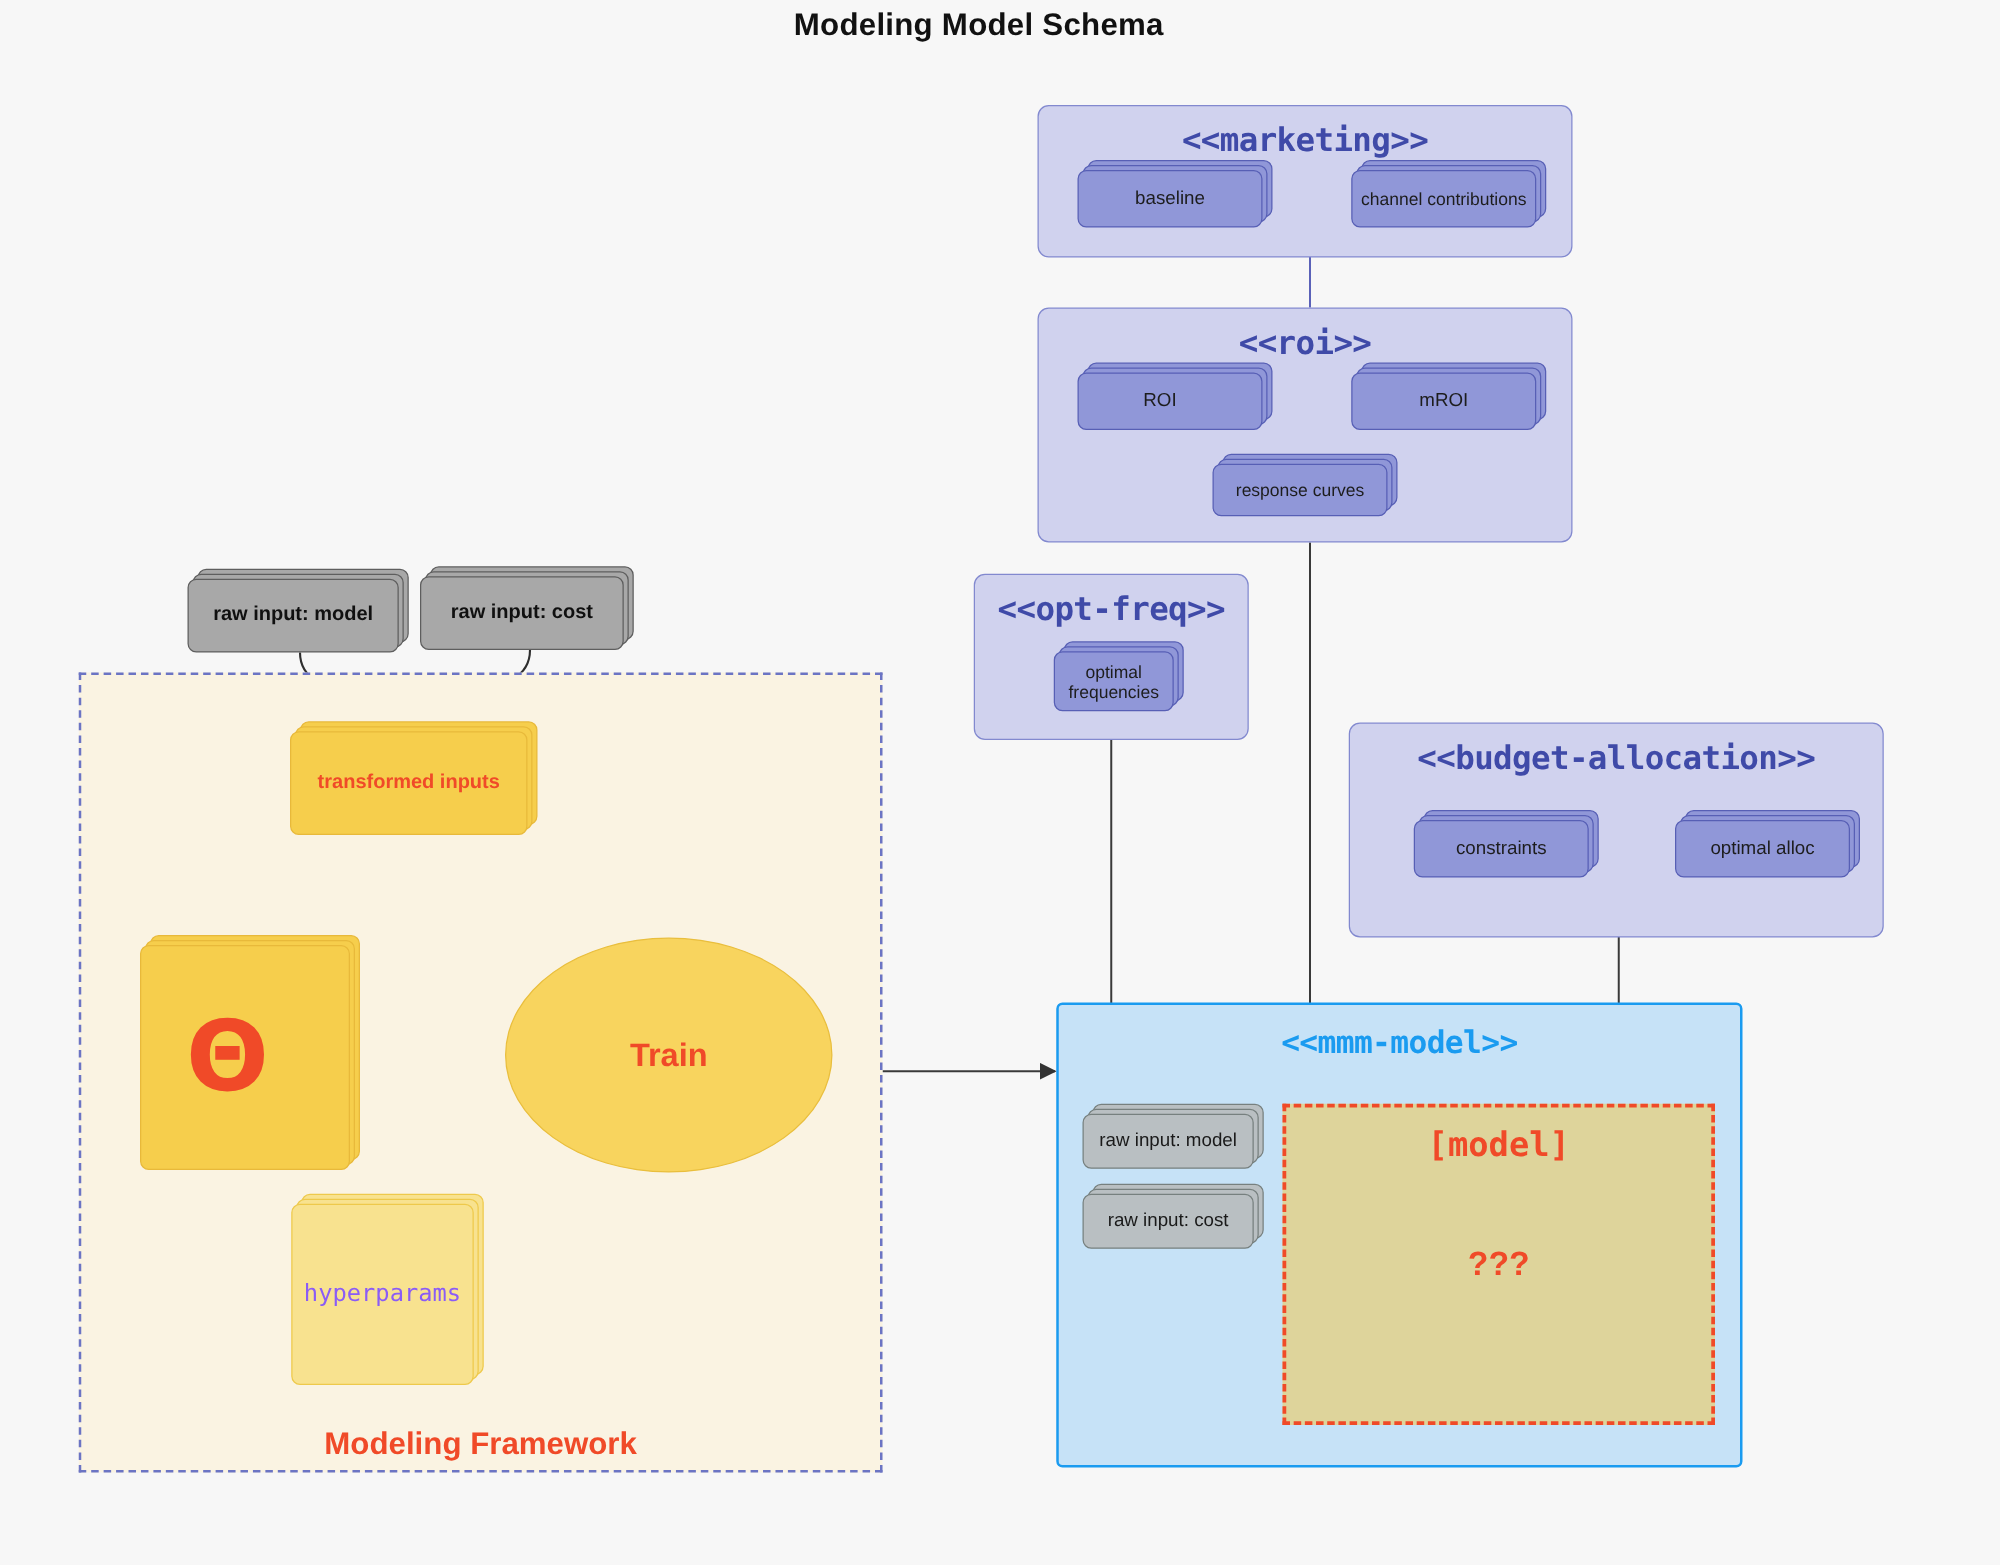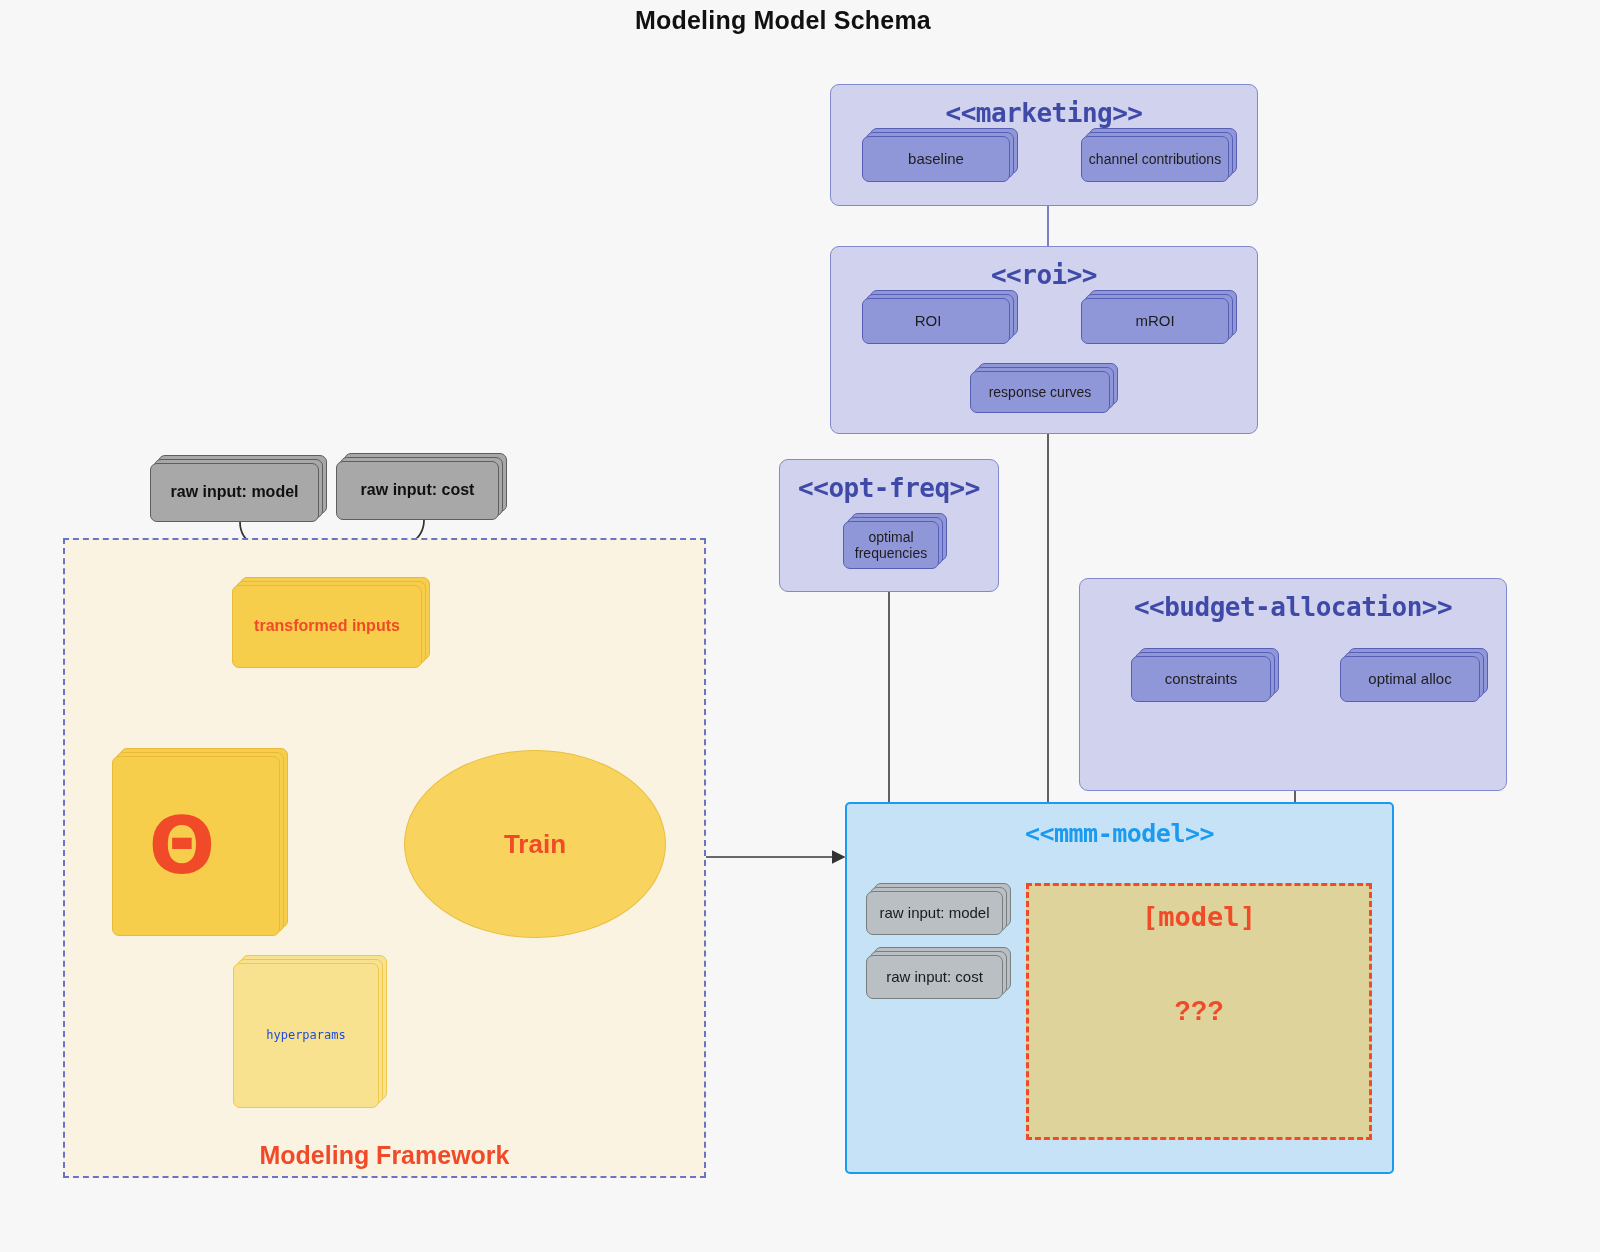--- a/index.html
+++ b/index.html
@@ -125,22 +125,22 @@
   .n-yellow-dark .label {
     color: #f04a28;
     font-size: 16px;
     font-weight: bold;
   }
   .n-yellow-light .sheet {
     background: #f8e28f;
     border: 1.8px solid #eec94b;
   }
   .n-yellow-light .label {
-    color: #1d4ed8;
-    font-size: 12px;
+    color: #8b5cf6;
+    font-size: 19px;
     font-family: "DejaVu Sans Mono", "Liberation Mono", monospace;
   }
 
   
   #modeling-framework {
     background: #faf3e2;
     border: 2px dashed #6b74c4;
   }
   #framework-label {
     position: absolute;
@@ -298,21 +298,21 @@
   <div class="abs pkg" style="left:779px; top:459px; width:220px; height:133px;">
     <div class="pkg-title" style="top:13px;">&lt;&lt;opt-freq&gt;&gt;</div>
   </div>
   <div class="stack n-purple" style="left:843px; top:521px; width:96px; height:48px;">
     <div class="sheet back2" style="width:96px; height:48px;"></div>
     <div class="sheet back1" style="width:96px; height:48px;"></div>
     <div class="sheet front" style="width:96px; height:48px;"></div>
     <div class="label" style="width:96px; height:48px; font-size:14px;">optimal frequencies</div>
   </div>
 
-  <div class="abs pkg" style="left:1079px; top:578px; width:428px; height:213px;padding-left:36px;">
+  <div class="abs pkg" style="left:1079px; top:578px; width:428px; height:172px;padding-left:36px;">
     <div class="pkg-title" style="top:13px;">&lt;&lt;budget-allocation&gt;&gt;</div>
   </div>
   <div class="stack n-purple" style="left:1131px; top:656px; width:140px; height:46px;">
     <div class="sheet back2" style="width:140px; height:46px;"></div>
     <div class="sheet back1" style="width:140px; height:46px;"></div>
     <div class="sheet front" style="width:140px; height:46px;"></div>
     <div class="label" style="width:140px; height:46px;">constraints</div>
   </div>
   <div class="stack n-purple" style="left:1340px; top:656px; width:140px; height:46px;">
     <div class="sheet back2" style="width:140px; height:46px;"></div>

